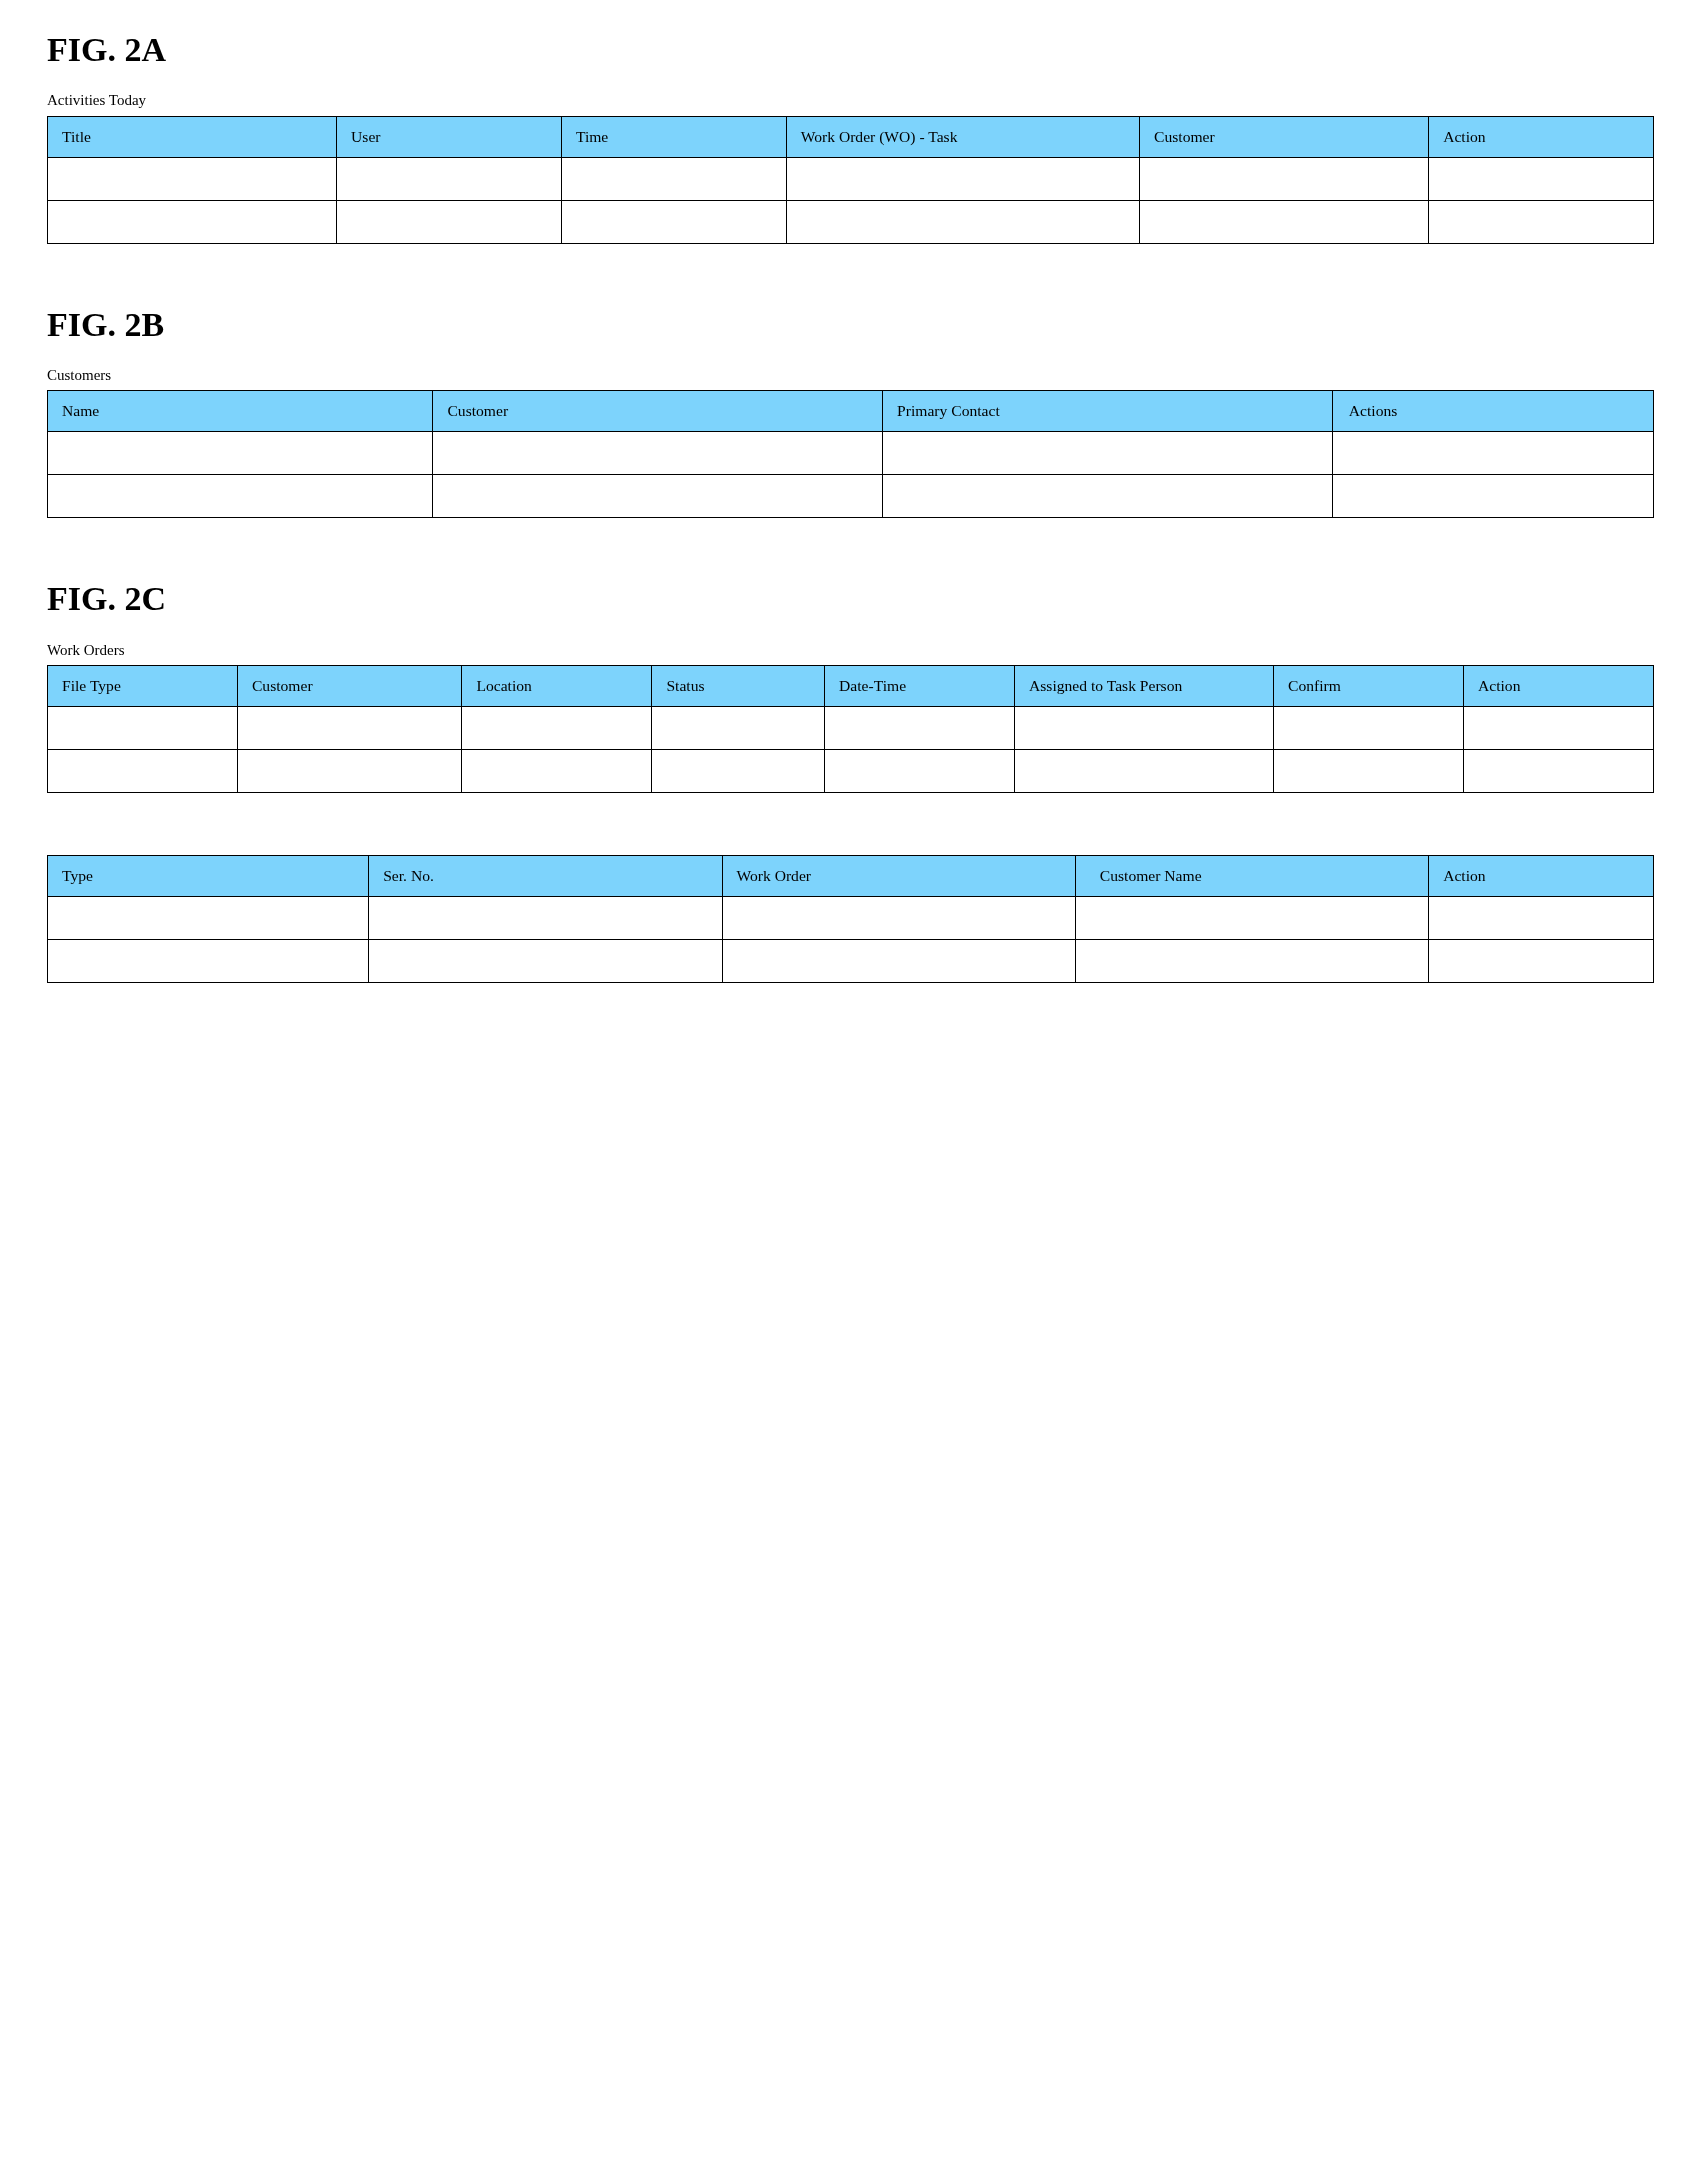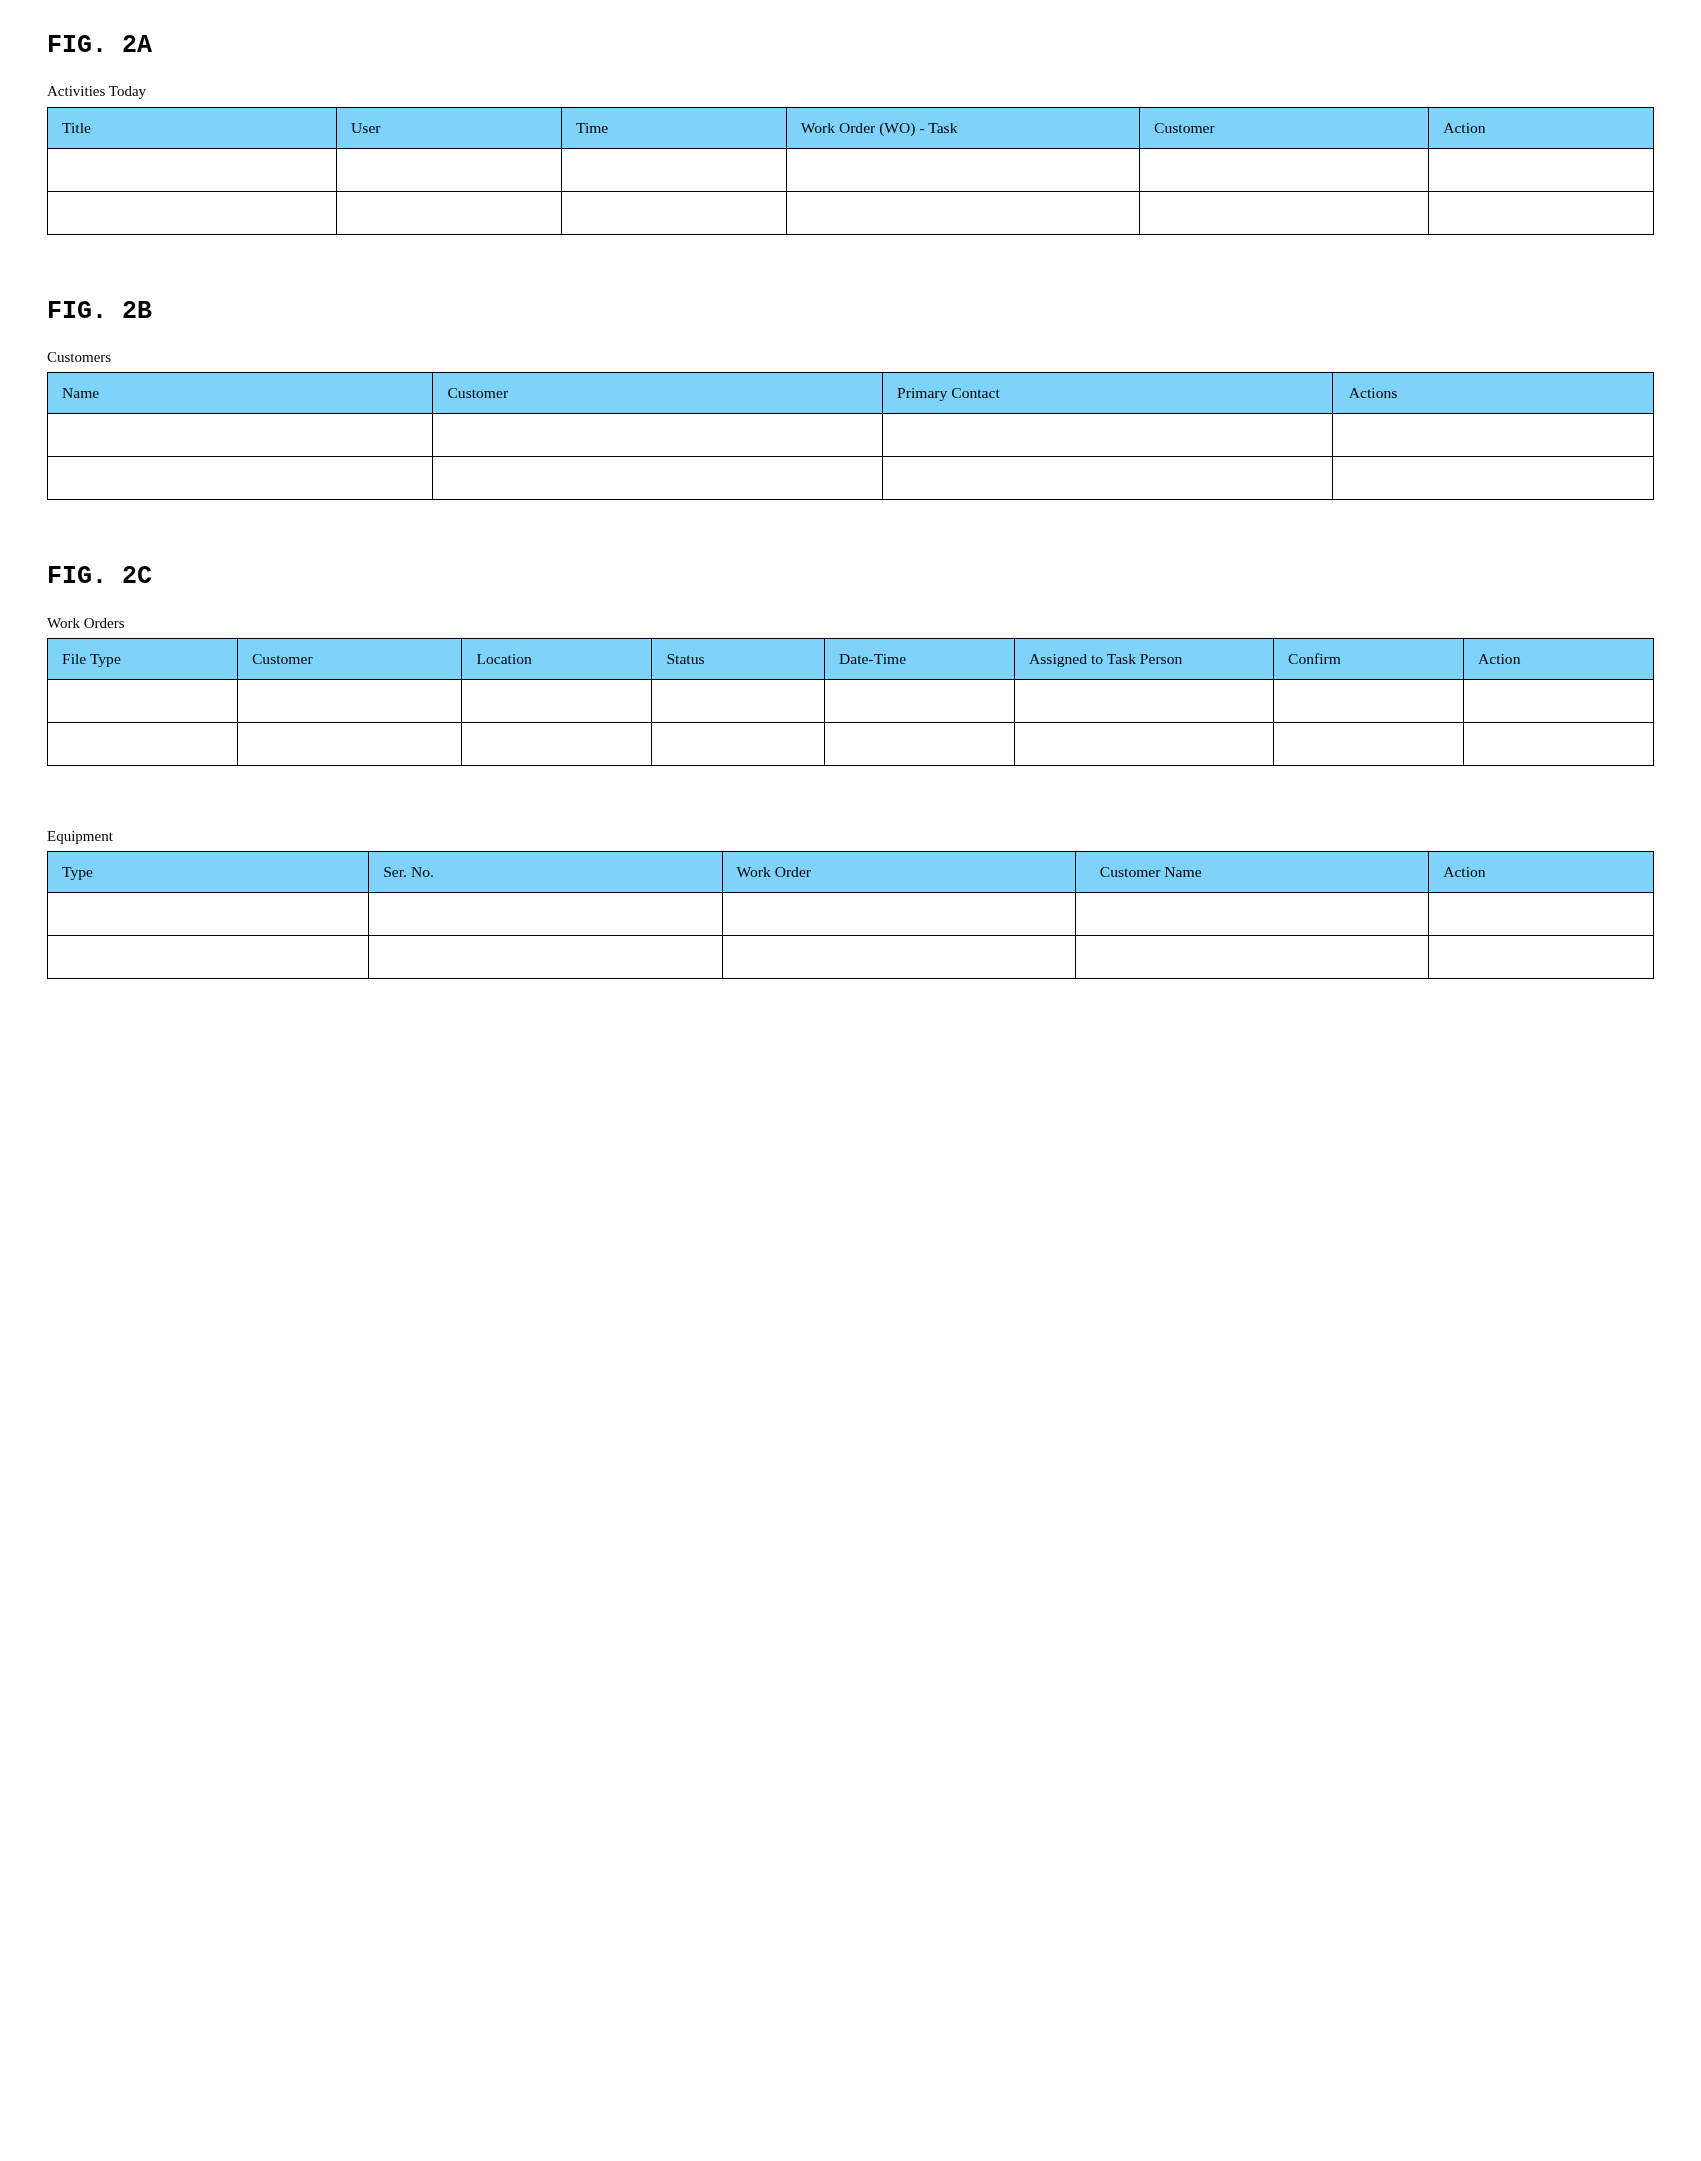--- a/index.html
+++ b/index.html
@@ -16,24 +16,23 @@
       padding: 31px 47px;
       width: 1701px;
       min-height: 2161px;
     }
 
     .section {
       margin-bottom: 62px;
     }
 
     .fig-title {
-      font-size: 25px;
+      font-size: 34px;
       font-weight: bold;
       margin-bottom: 23.4px;
-      font-family: Liberation Mono, monospace;
     }
 
     .table-label {
       font-size: 15px;
       margin-bottom: 6.2px;
     }
 
     table {
       border-collapse: collapse;
       width: 100%;
@@ -187,21 +186,20 @@
         <td></td>
         <td></td>
         <td></td>
         <td></td>
       </tr>
     </tbody>
   </table>
 </div>
 
 <div class="section">
-  <div class="table-label">Equipment</div>
   <table class="table-2d">
     <thead>
       <tr>
         <th class="col-type">Type</th>
         <th class="col-serno">Ser. No.</th>
         <th class="col-wo">Work Order</th>
         <th class="col-custname">Customer Name</th>
         <th class="col-action">Action</th>
       </tr>
     </thead>

